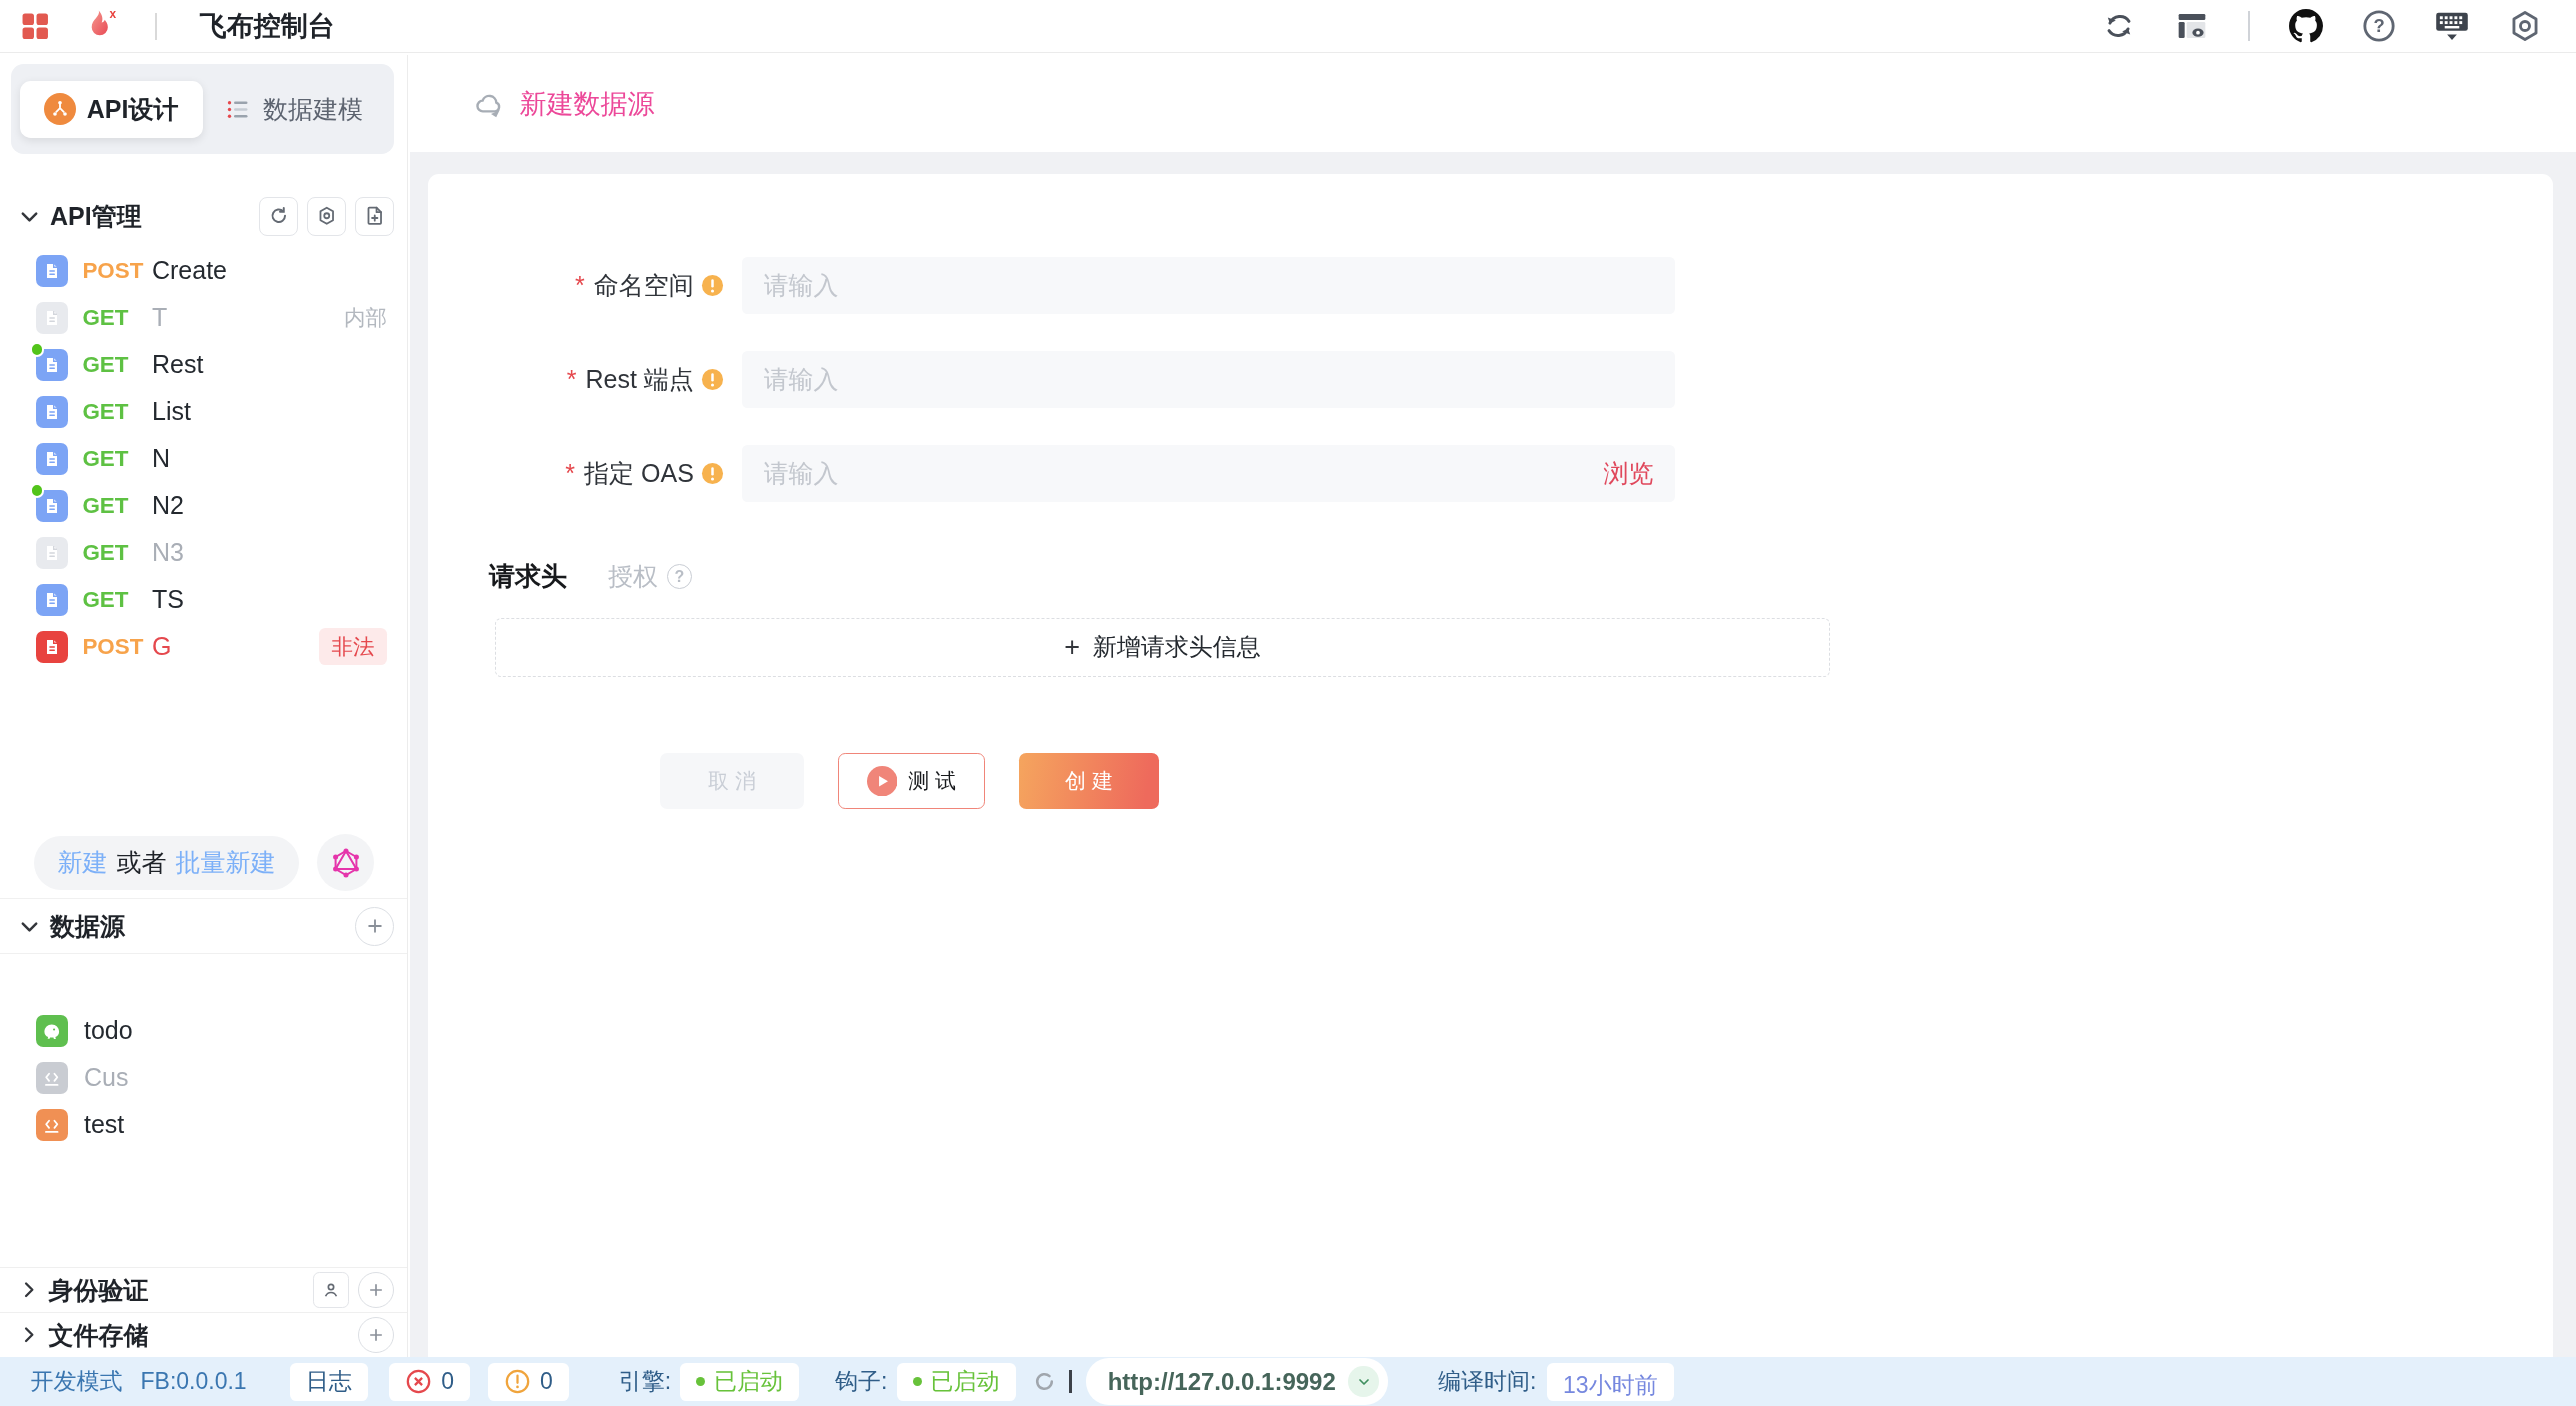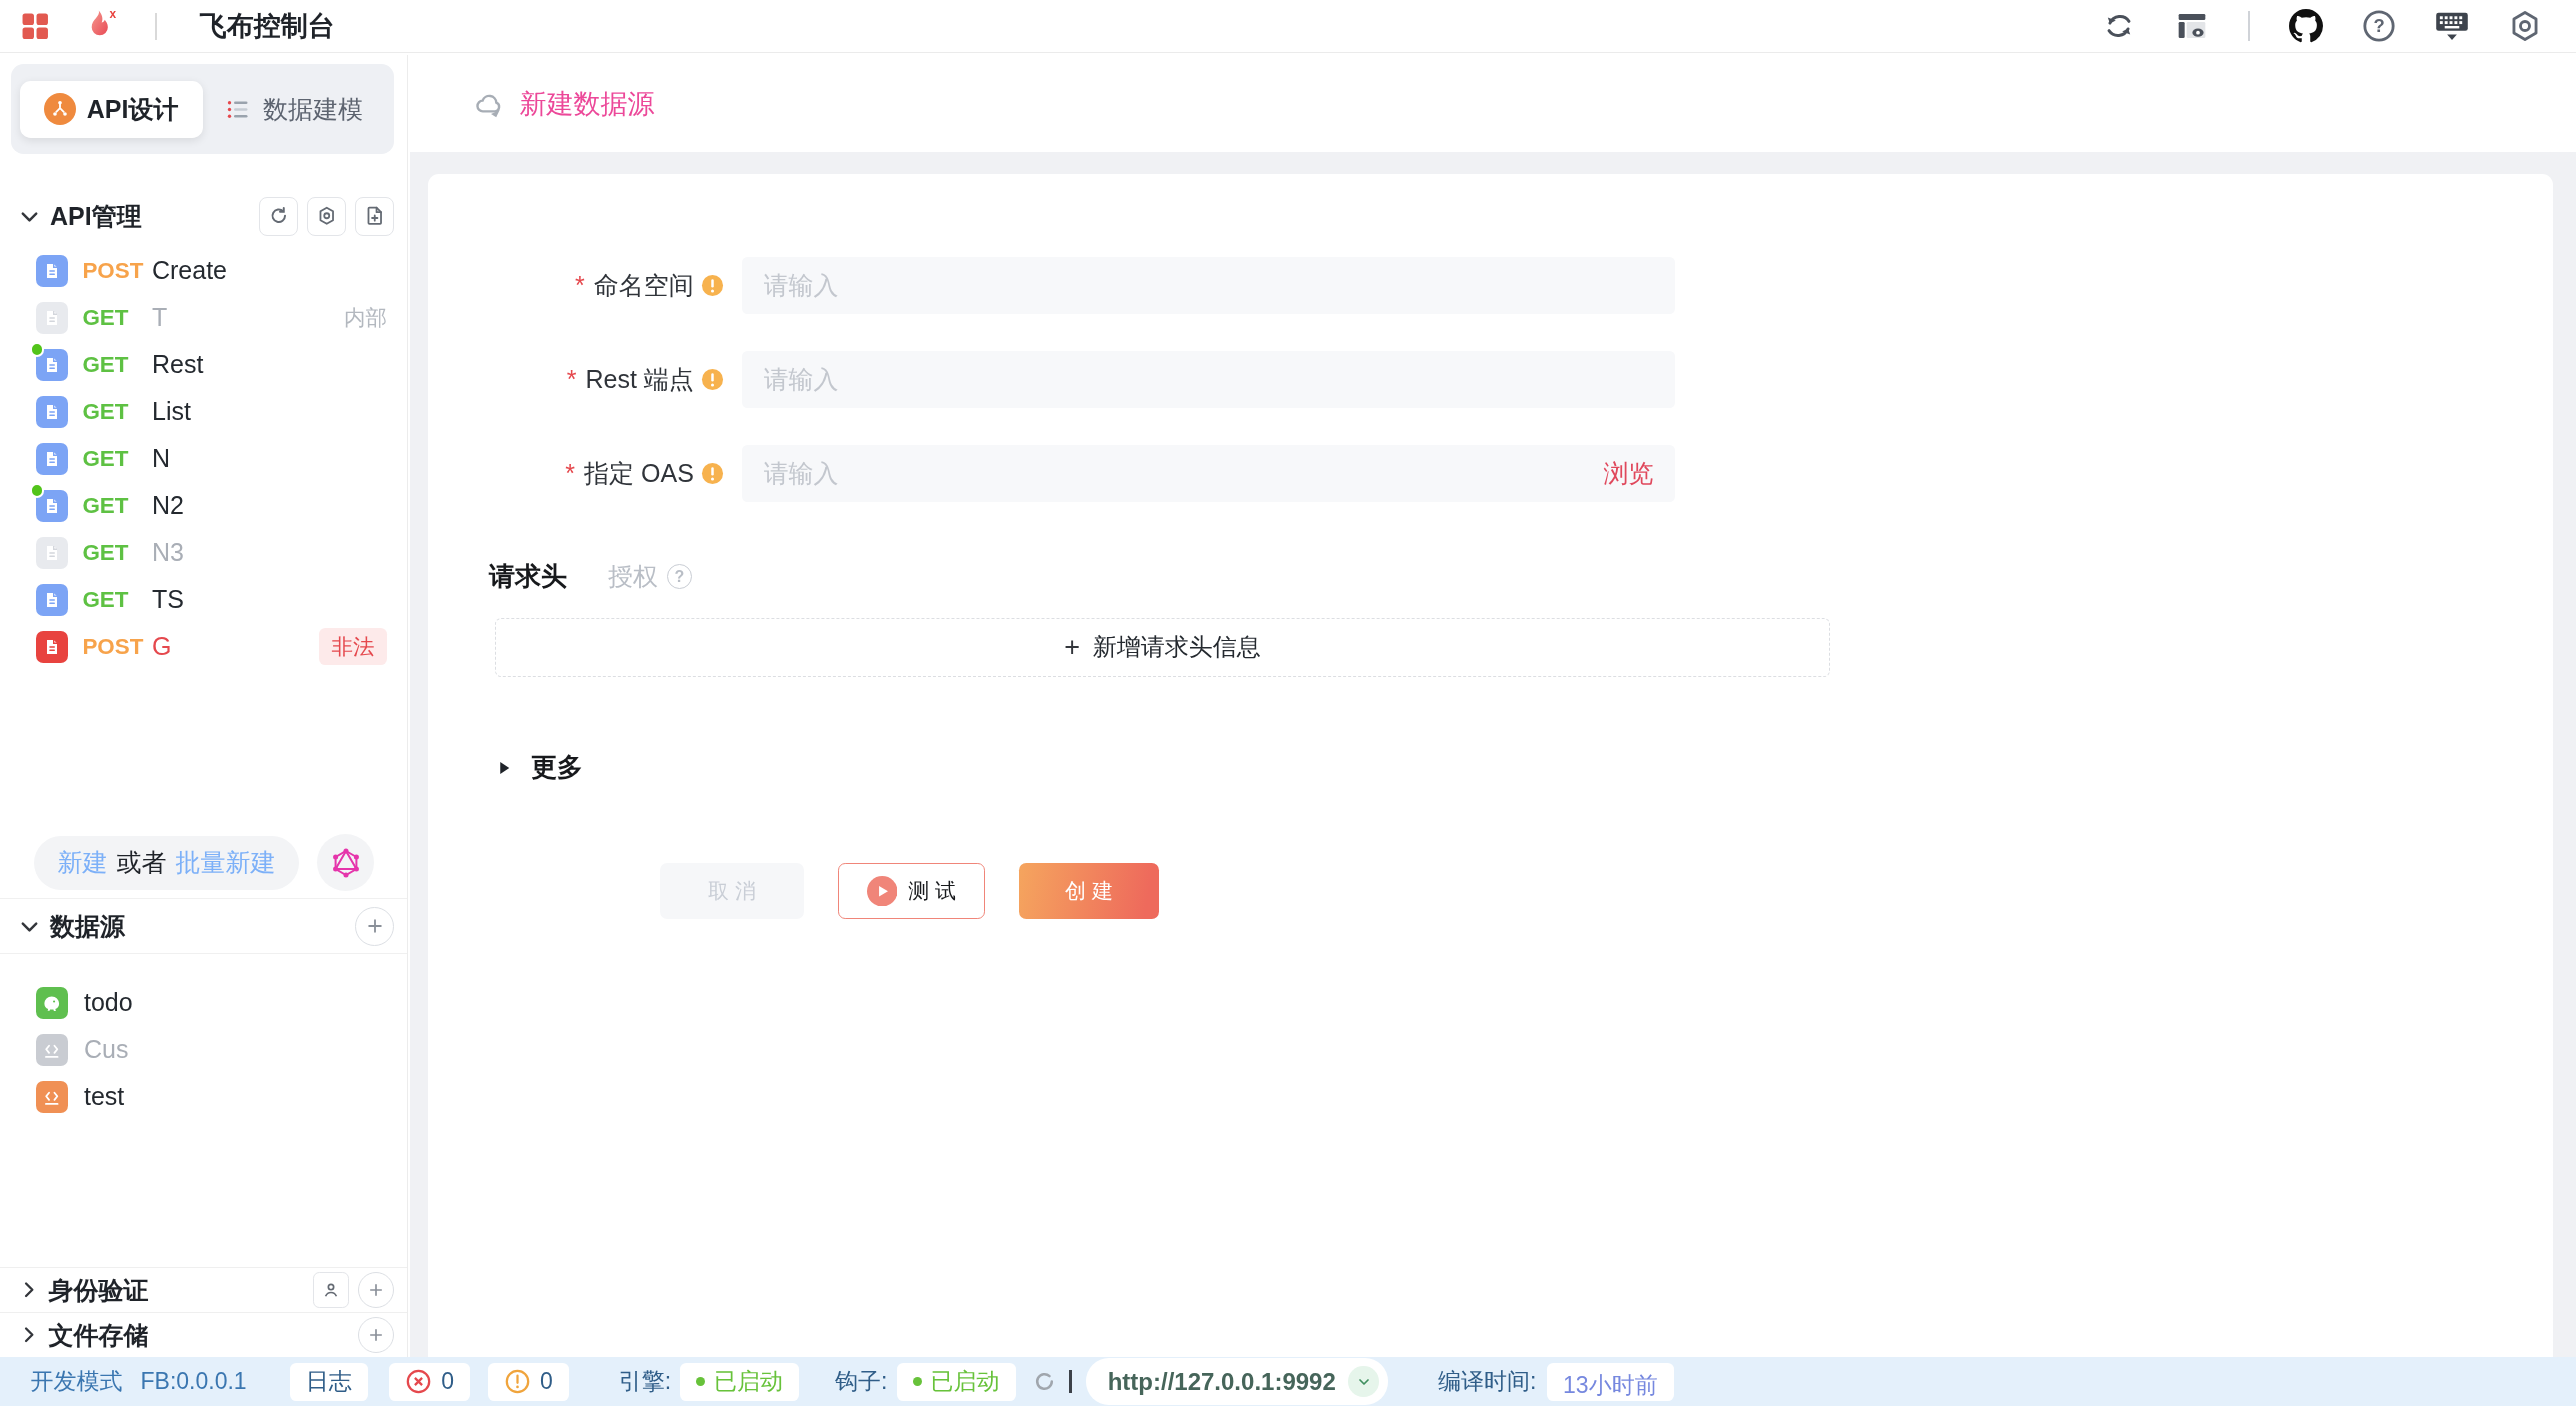--- a/index.html
+++ b/index.html
@@ -60,21 +60,21 @@
   .ibadge.plain{color:#b3b8bf;}
   .ibadge.danger{color:#e5484d;background:#fdeaea;padding:3.6px 12.6px;border-radius:6.3px;}
   .create-row{position:absolute;top:779px;left:0;right:0;display:flex;align-items:center;
     padding-left:34px;}
   .create-pill{width:265px;height:54px;background:#f3f4f6;border-radius:29px;display:flex;
     align-items:center;justify-content:center;gap:9px;font-size:25px;}
   .lnk{color:#7cb0f8;cursor:pointer;}
   .gql-btn{width:57px;height:57px;border-radius:50%;background:#f3f4f6;margin-left:18px;
     display:flex;align-items:center;justify-content:center;cursor:pointer;}
   .ds-head{top:843px;height:56px;border-top:1.8px solid #f0f0f0;border-bottom:1.8px solid #f0f0f0;}
-  .ds-list{position:absolute;top:924px;left:0;right:0;}
+  .ds-list{position:absolute;top:952px;left:0;right:0;}
   .ds-list .iname{margin-left:16px;}
   .side-bottom{position:absolute;bottom:0;left:0;right:0;}
   .bsec{height:45px;border-top:1.8px solid #efefef;display:flex;align-items:center;
     padding:0 12.6px 0 18px;cursor:pointer;}
   .bsec .t{margin-left:9px;font-size:25px;font-weight:700;color:#1f2329;}
   .bsec .sq-btn{width:36px;height:36px;border-radius:6.3px;}
   .bsec .cir-btn{width:36px;height:36px;}
 
   
   .main{position:absolute;top:55px;left:410px;right:0;bottom:49px;background:#f0f1f4;}
@@ -563,26 +563,20 @@
             <span>授权</span>
             <span class="qmark">?</span>
           </span>
         </div>
 
         <div class="dashed-btn">
           <span class="plus-g">+</span>
           <span>新增请求头信息</span>
         </div>
 
-        <div class="more-row">
-          <svg width="18" height="18" viewBox="0 0 24 24">
-              <path d="M7 4l12 8-12 8z" fill="#1f2329"></path>
-            </svg>
-          <span class="more-t">更多</span>
-        </div>
 
         <div class="btn-row">
           <button class="btn btn-cancel">取 消</button>
           <button class="btn btn-test">
             <svg width="30.5" height="30.5" viewBox="0 0 24 24">
                 <circle cx="12" cy="12" r="12" fill="#f08579"></circle>
                 <path d="M9.5 7.8l7 4.2-7 4.2z" fill="#fff"></path>
               </svg>
             <span>测 试</span>
           </button>

